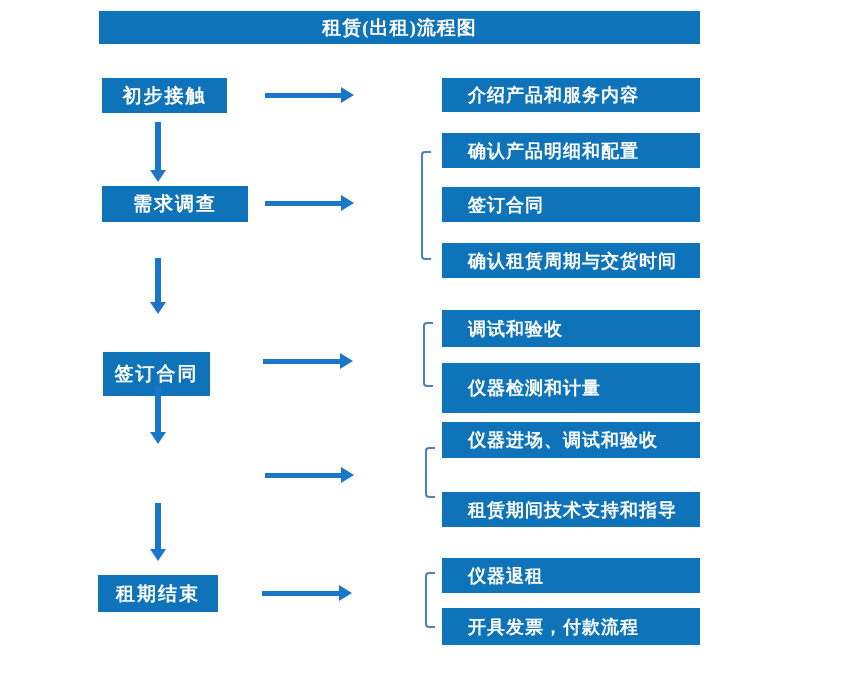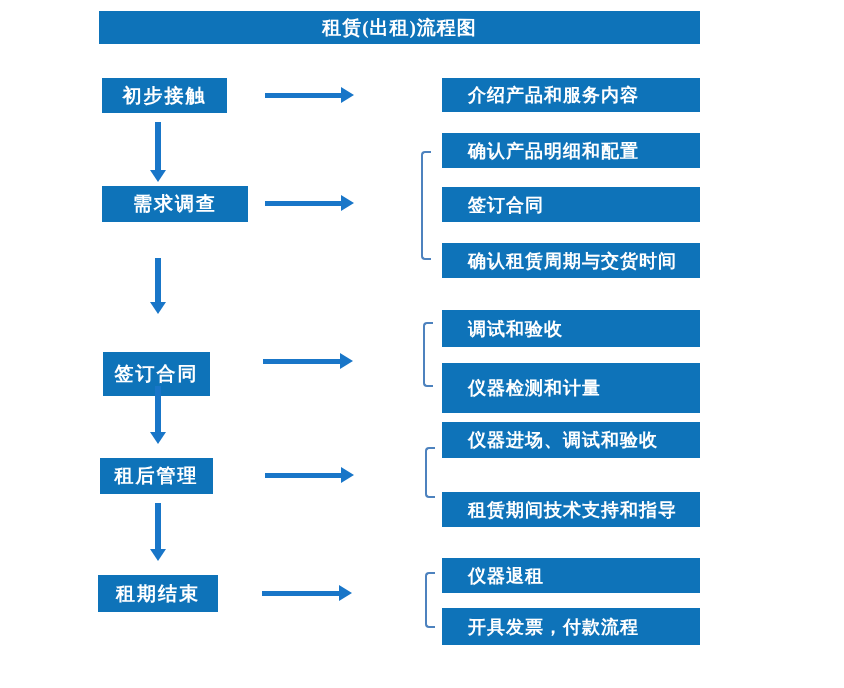--- a/index.html
+++ b/index.html
@@ -67,21 +67,20 @@
 
 <div class="canvas">
 
   <div class="title-bar">
     <span>租赁(出租)流程图</span>
   </div>
 
   <div class="stage" style="left:102px;top:78px;width:125px;height:35px">初步接触</div>
   <div class="stage" style="left:102px;top:186px;width:146px;height:36px">需求调查</div>
   <div class="stage" style="left:103px;top:352px;width:107px;height:44px">签订合同</div>
-  <div class="stage" style="left:100px;top:458px;width:113px;height:36px">租后管理</div>
   <div class="stage" style="left:98px;top:575px;width:120px;height:37px">租期结束</div>
 
   <div class="varrow" style="top:122px;height:48px"></div>
   <div class="varrow" style="top:258px;height:44px"></div>
   <div class="varrow" style="top:386px;height:46px"></div>
   <div class="varrow" style="top:503px;height:46px"></div>
 
   <div class="harrow" style="left:265px;top:93px;width:76px"></div>
   <div class="harrow" style="left:265px;top:201px;width:76px"></div>
   <div class="harrow" style="left:263px;top:359px;width:77px"></div>

